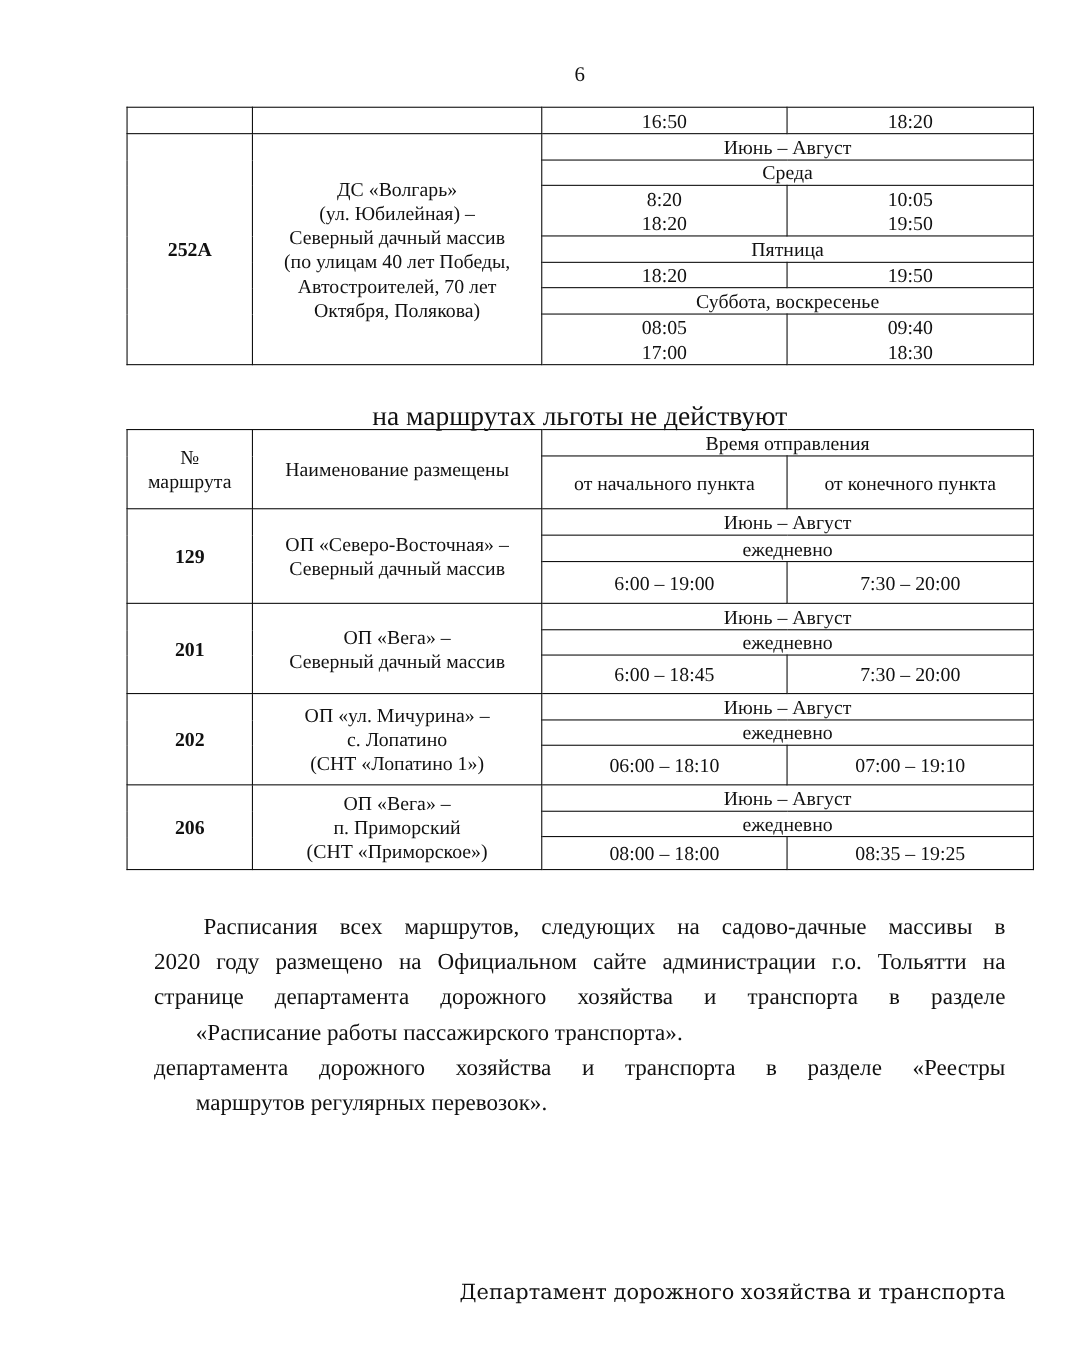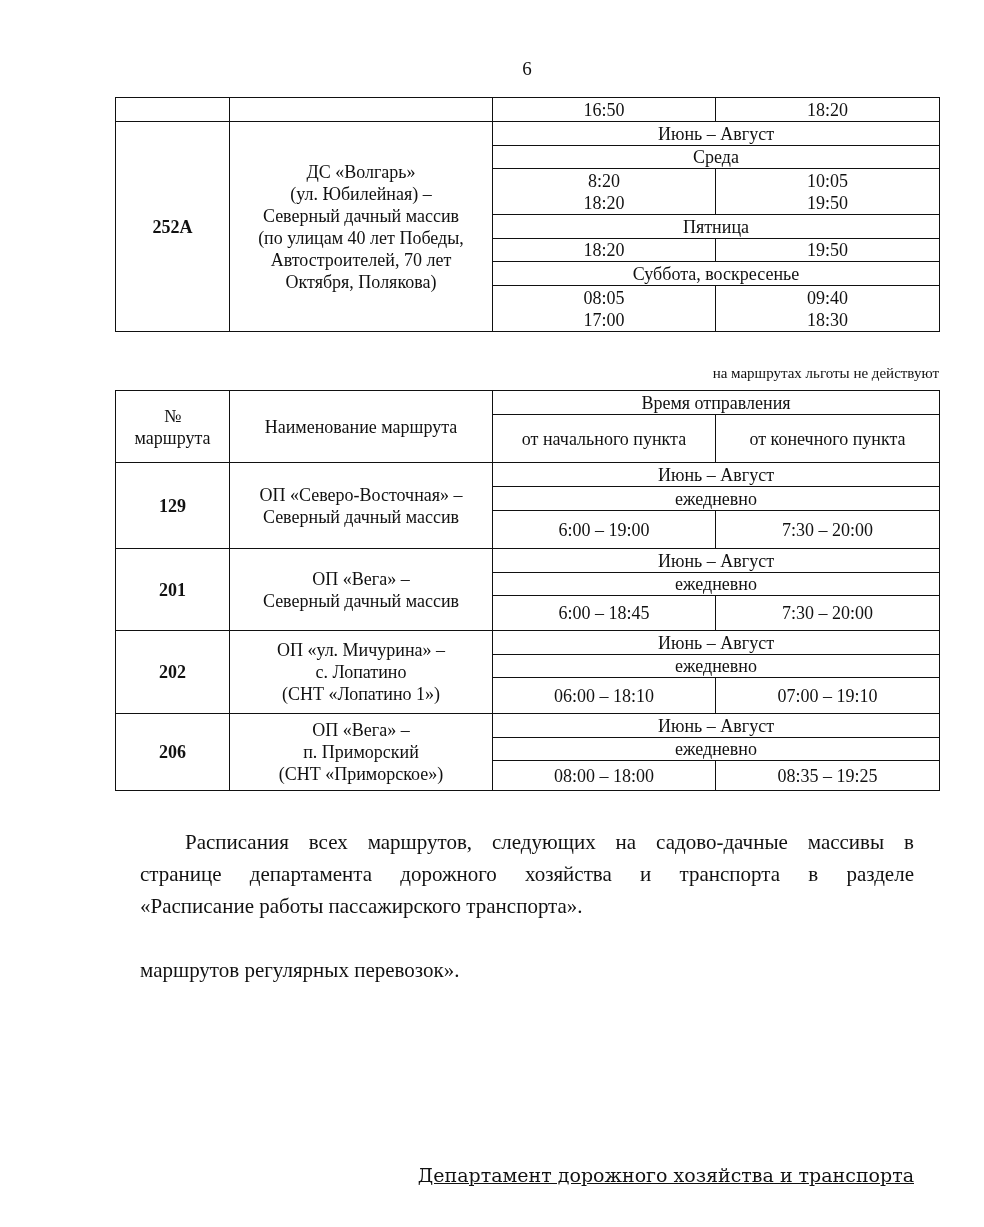--- a/index.html
+++ b/index.html
@@ -6,26 +6,26 @@
   body {
     width: 984px; height: 1227px; position: relative; overflow: hidden;
     font-family: "Liberation Serif", "DejaVu Serif", serif; color: #111;
   }
   .page-number { position: absolute; left: 0; width: 1054px; top: 58px; text-align: center; font-size: 19px; }
   table.sched { position: absolute; border-collapse: collapse; table-layout: fixed; font-size: 18px; padding-left: 20px; }
   table.sched td { border: 1.6px solid #111; text-align: center; vertical-align: middle; padding: 0; line-height: 22px; }
   #t1 { left: 115px; top: 97px; width: 824px; }
   #t2 { left: 115px; top: 390px; width: 824px; }
   .num { font-weight: bold; }
-  .caption { position: absolute; left: 115px; width: 824px; top: 365px; text-align: right; font-size: 15px; }
+  .caption { position: absolute; left: 115px; width: 824px; top: 365px; text-align: center; font-size: 25px; }
   .para { position: absolute; left: 140px; width: 774px; font-size: 21px; line-height: 32px; text-align: justify; }
   .para .l { display: block; text-align: justify; text-align-last: justify; }
-  .para .l.last { text-align-last: left; }
+  .para .l.last { text-align-last: left; margin-left: 38px; }
   .indent { padding-left: 45px; }
-  .sig { position: absolute; right: 70px; top: 1160px; text-align: left; font-size: 21px; line-height: 30px; font-family: "DejaVu Serif", serif; font-size: 19px; text-decoration: underline; }
+  .sig { position: absolute; right: 70px; top: 1160px; text-align: left; font-size: 21px; line-height: 30px; font-family: "DejaVu Serif", serif; font-size: 19px; }
   .tl { display: block; }
 </style>
 </head>
 <body>
 
 <div class="page-number">6</div>
 
 <table class="sched" id="t1">
   <colgroup>
       <col style="width:114px">
@@ -96,21 +96,21 @@
       <col style="width:263px">
       <col style="width:223px">
       <col style="width:224px">
     </colgroup>
   <tbody>
       <tr style="height:24px">
     <td rowspan="2">
           <span class="tl">№</span>
           <span class="tl">маршрута</span>
         </td>
-    <td rowspan="2">Наименование маршрута</td>
+    <td rowspan="2">Наименование размещены</td>
     <td colspan="2">Время отправления</td>
   </tr>
   <tr style="height:48px">
     <td>от начального пункта</td>
     <td>от конечного пункта</td>
   </tr>
 
   <tr style="height:24px">
     <td rowspan="3" class="num">129</td>
     <td rowspan="3">
@@ -174,23 +174,25 @@
       </tr>
   <tr style="height:30px">
     <td>08:00 – 18:00</td>
     <td>08:35 – 19:25</td>
   </tr>
 </tbody>
   </table>
 
 <div class="para" style="top:826px">
   <span class="l indent">Расписания всех маршрутов, следующих на садово-дачные массивы в</span>
+  <span class="l">2020 году размещено на Официальном сайте администрации г.о. Тольятти на</span>
   <span class="l">странице департамента дорожного хозяйства и транспорта в разделе</span>
   <span class="l last">«Расписание работы пассажирского транспорта».</span>
 </div>
 
 <div class="para" style="top:954px">
+  <span class="l">департамента дорожного хозяйства и транспорта в разделе «Реестры</span>
   <span class="l last">маршрутов регулярных перевозок».</span>
 </div>
 
 <div class="sig">
   <span class="tl">Департамент дорожного хозяйства и транспорта</span>
 </div>
 
 </body></html>

